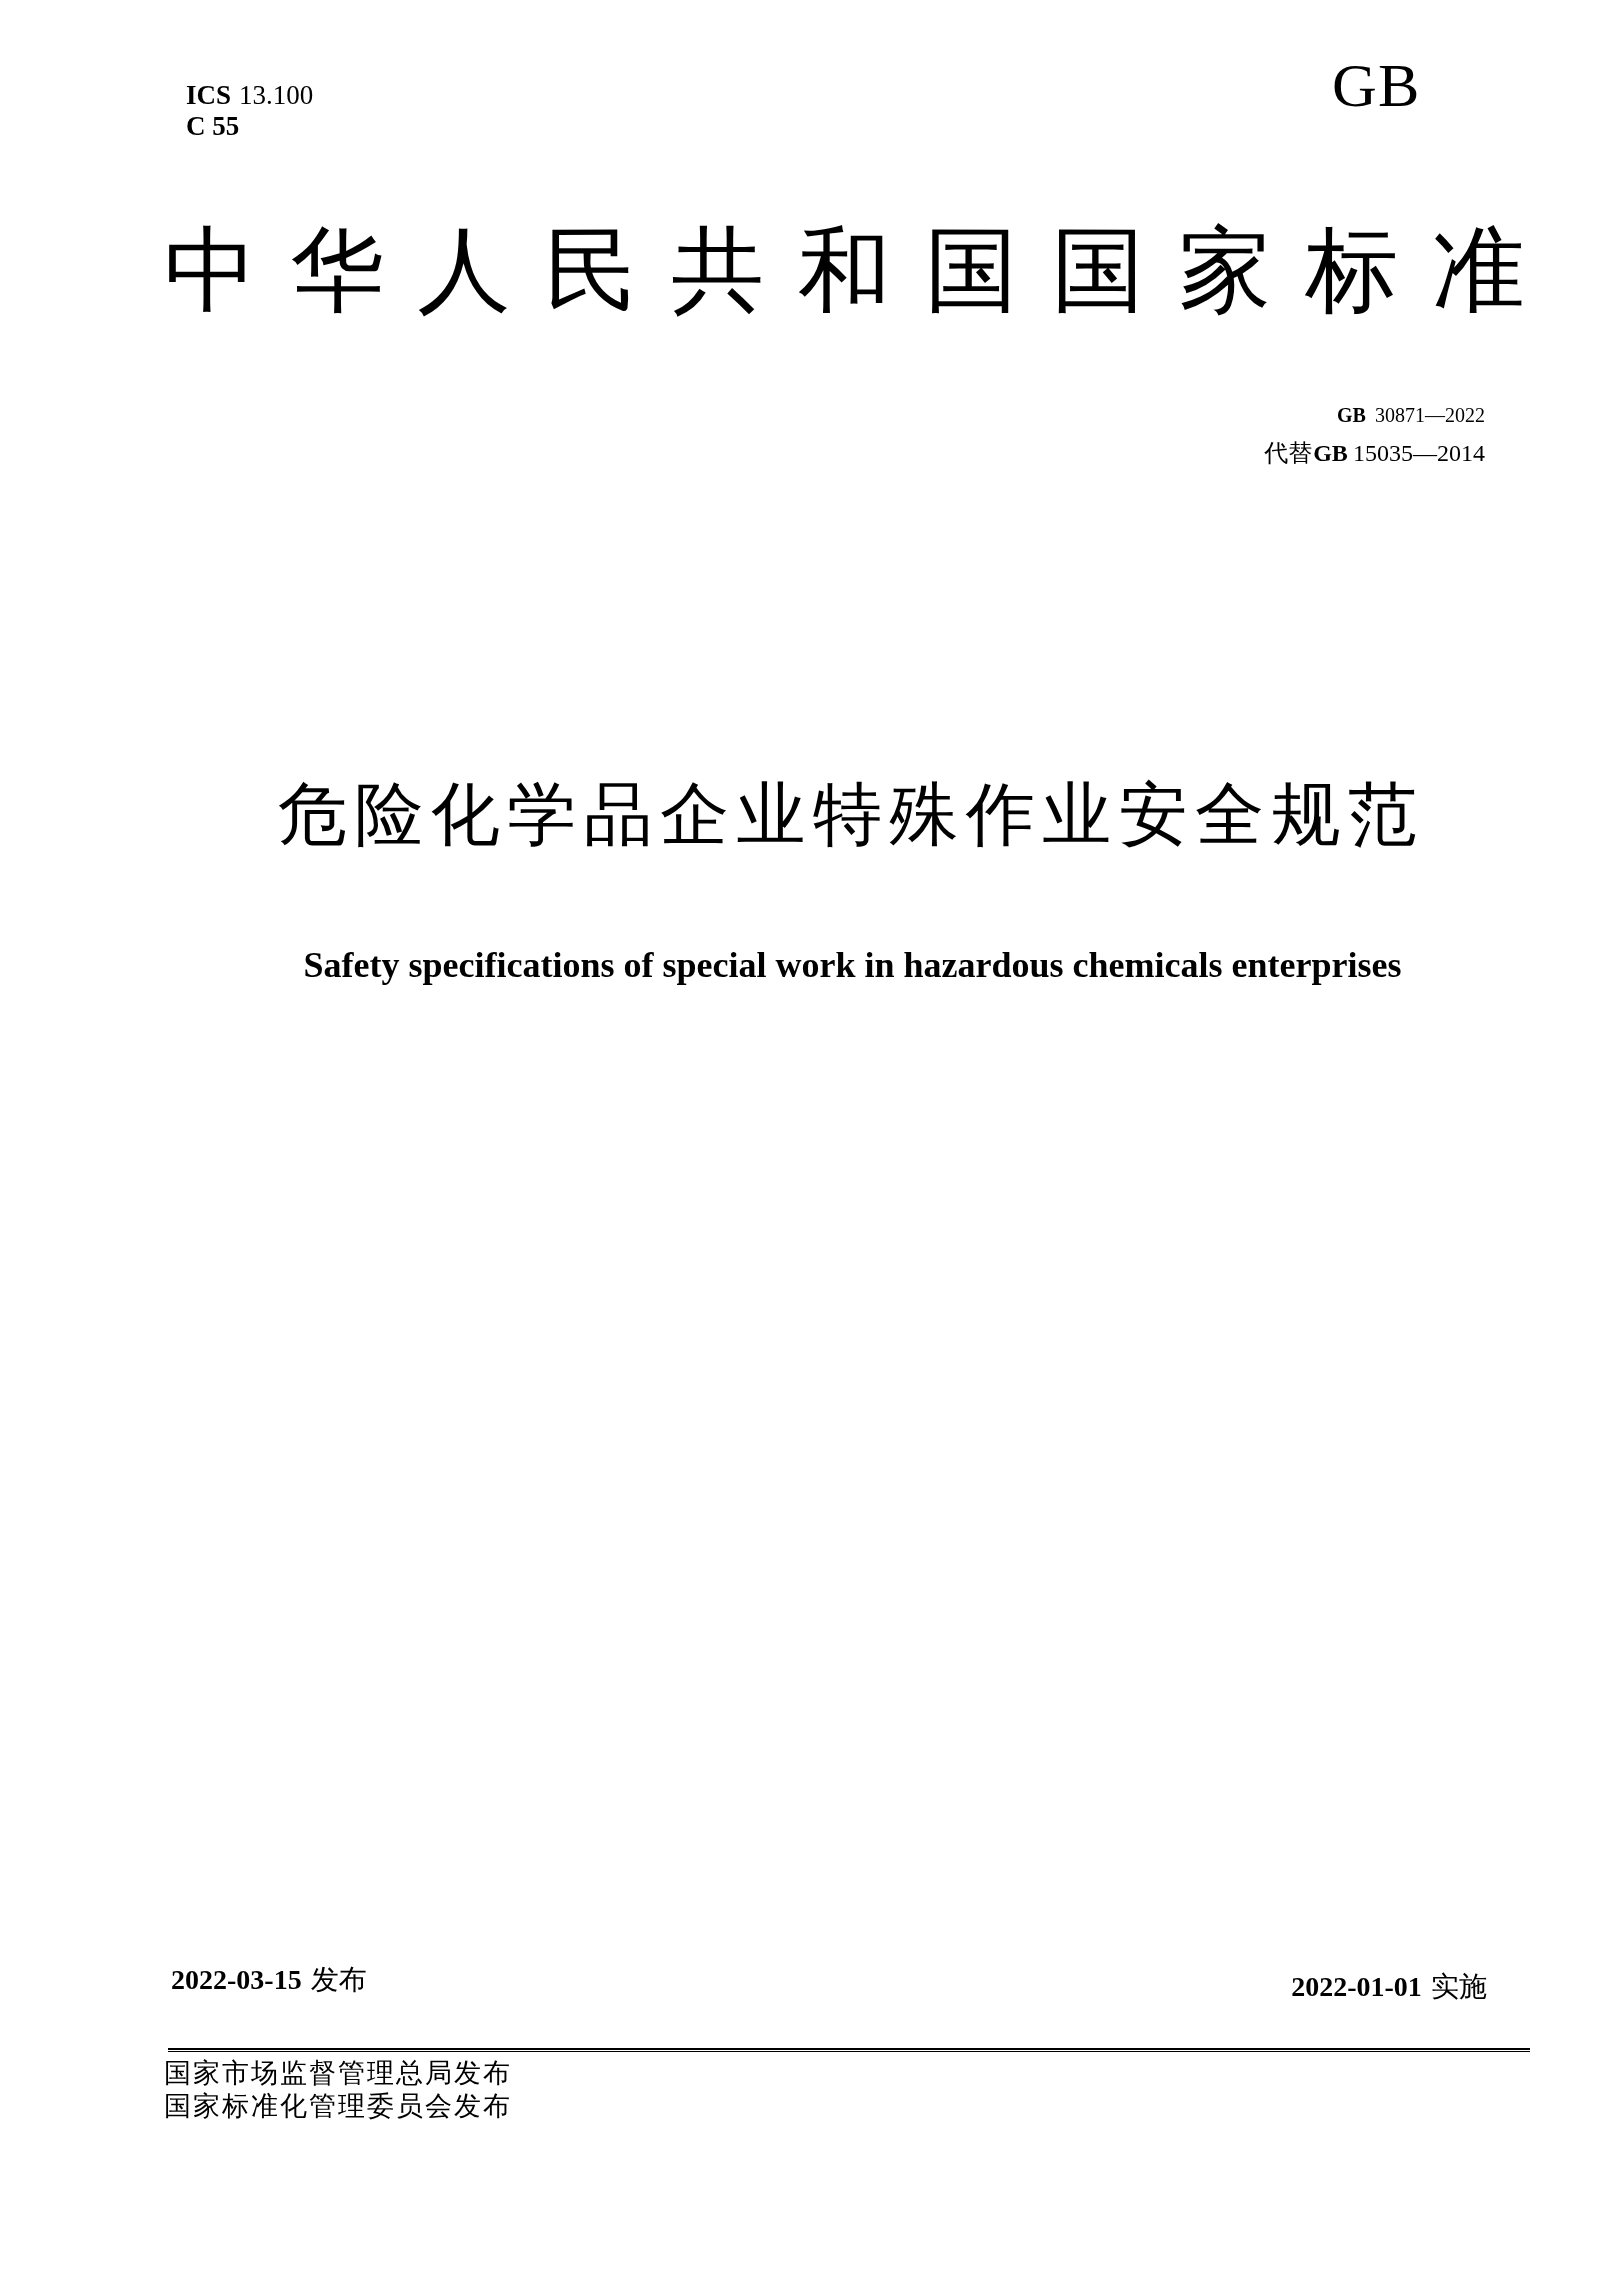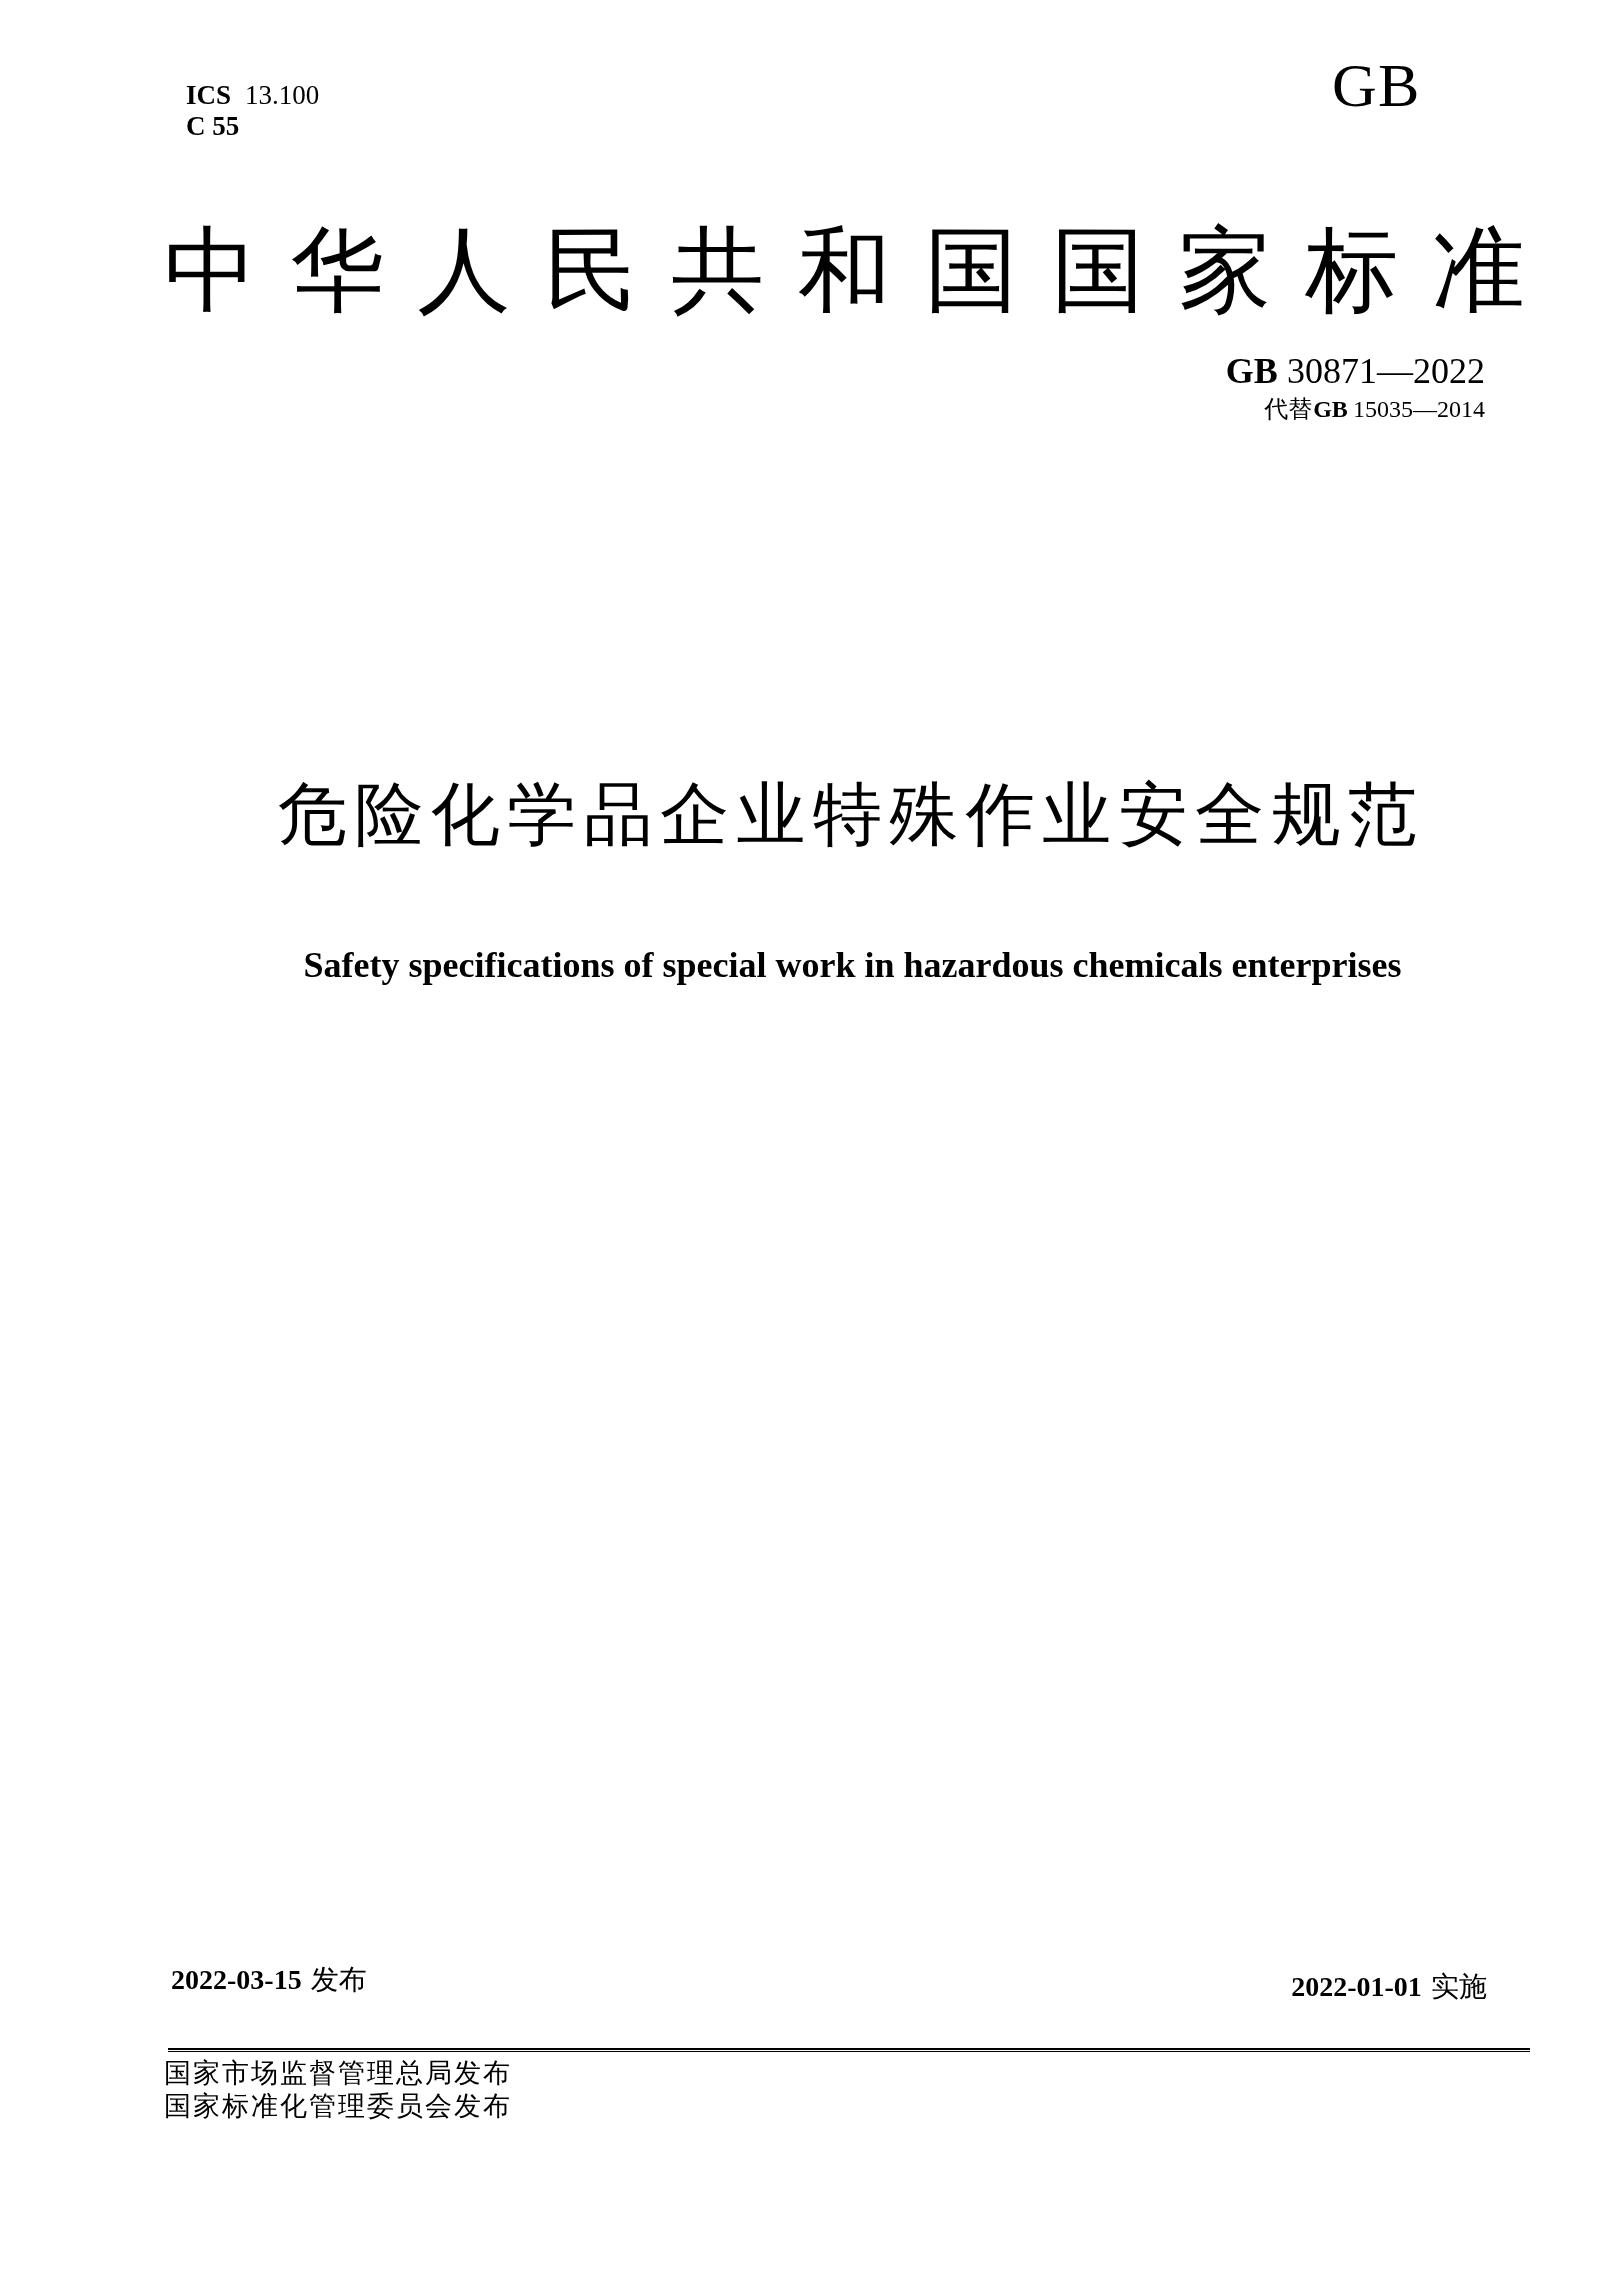--- a/index.html
+++ b/index.html
@@ -19,21 +19,21 @@
 
   
   .ics-block {
     position: absolute;
     left: 186px;
     top: 80px;
     font-size: 27px;
     line-height: 31px;
     white-space: nowrap;
   }
-  .ics-block .lbl { margin-right: 14px; }
+  .ics-block .lbl { margin-right: 8px; }
 
   
   .gb-mark {
     position: absolute;
     left: 1332px;
     top: 51px;
     font-size: 62px;
     line-height: 69px;
     letter-spacing: 1.3px;
   }
@@ -54,21 +54,21 @@
   }
 
   
   .std-num {
     position: absolute;
     right: 137px;
     top: 352px;
     text-align: right;
     white-space: nowrap;
   }
-  .std-line1 { font-size: 36px; line-height: 38px; }
+  .std-line1 { font-size: 20px; line-height: 38px; margin-top: 44px; }
   .std-line1 .pre { margin-right: 9.2px; }
   .std-line2 { font-size: 24px; line-height: 33px; margin-top: 2.6px; }
   .std-line2 .lbl { margin-right: 1px; text-align: center; }
   .std-line2 .pre { margin-right: 5.2px; }
 
   
   .title-zh {
     position: absolute;
     left: 278px;
     top: 775px;

